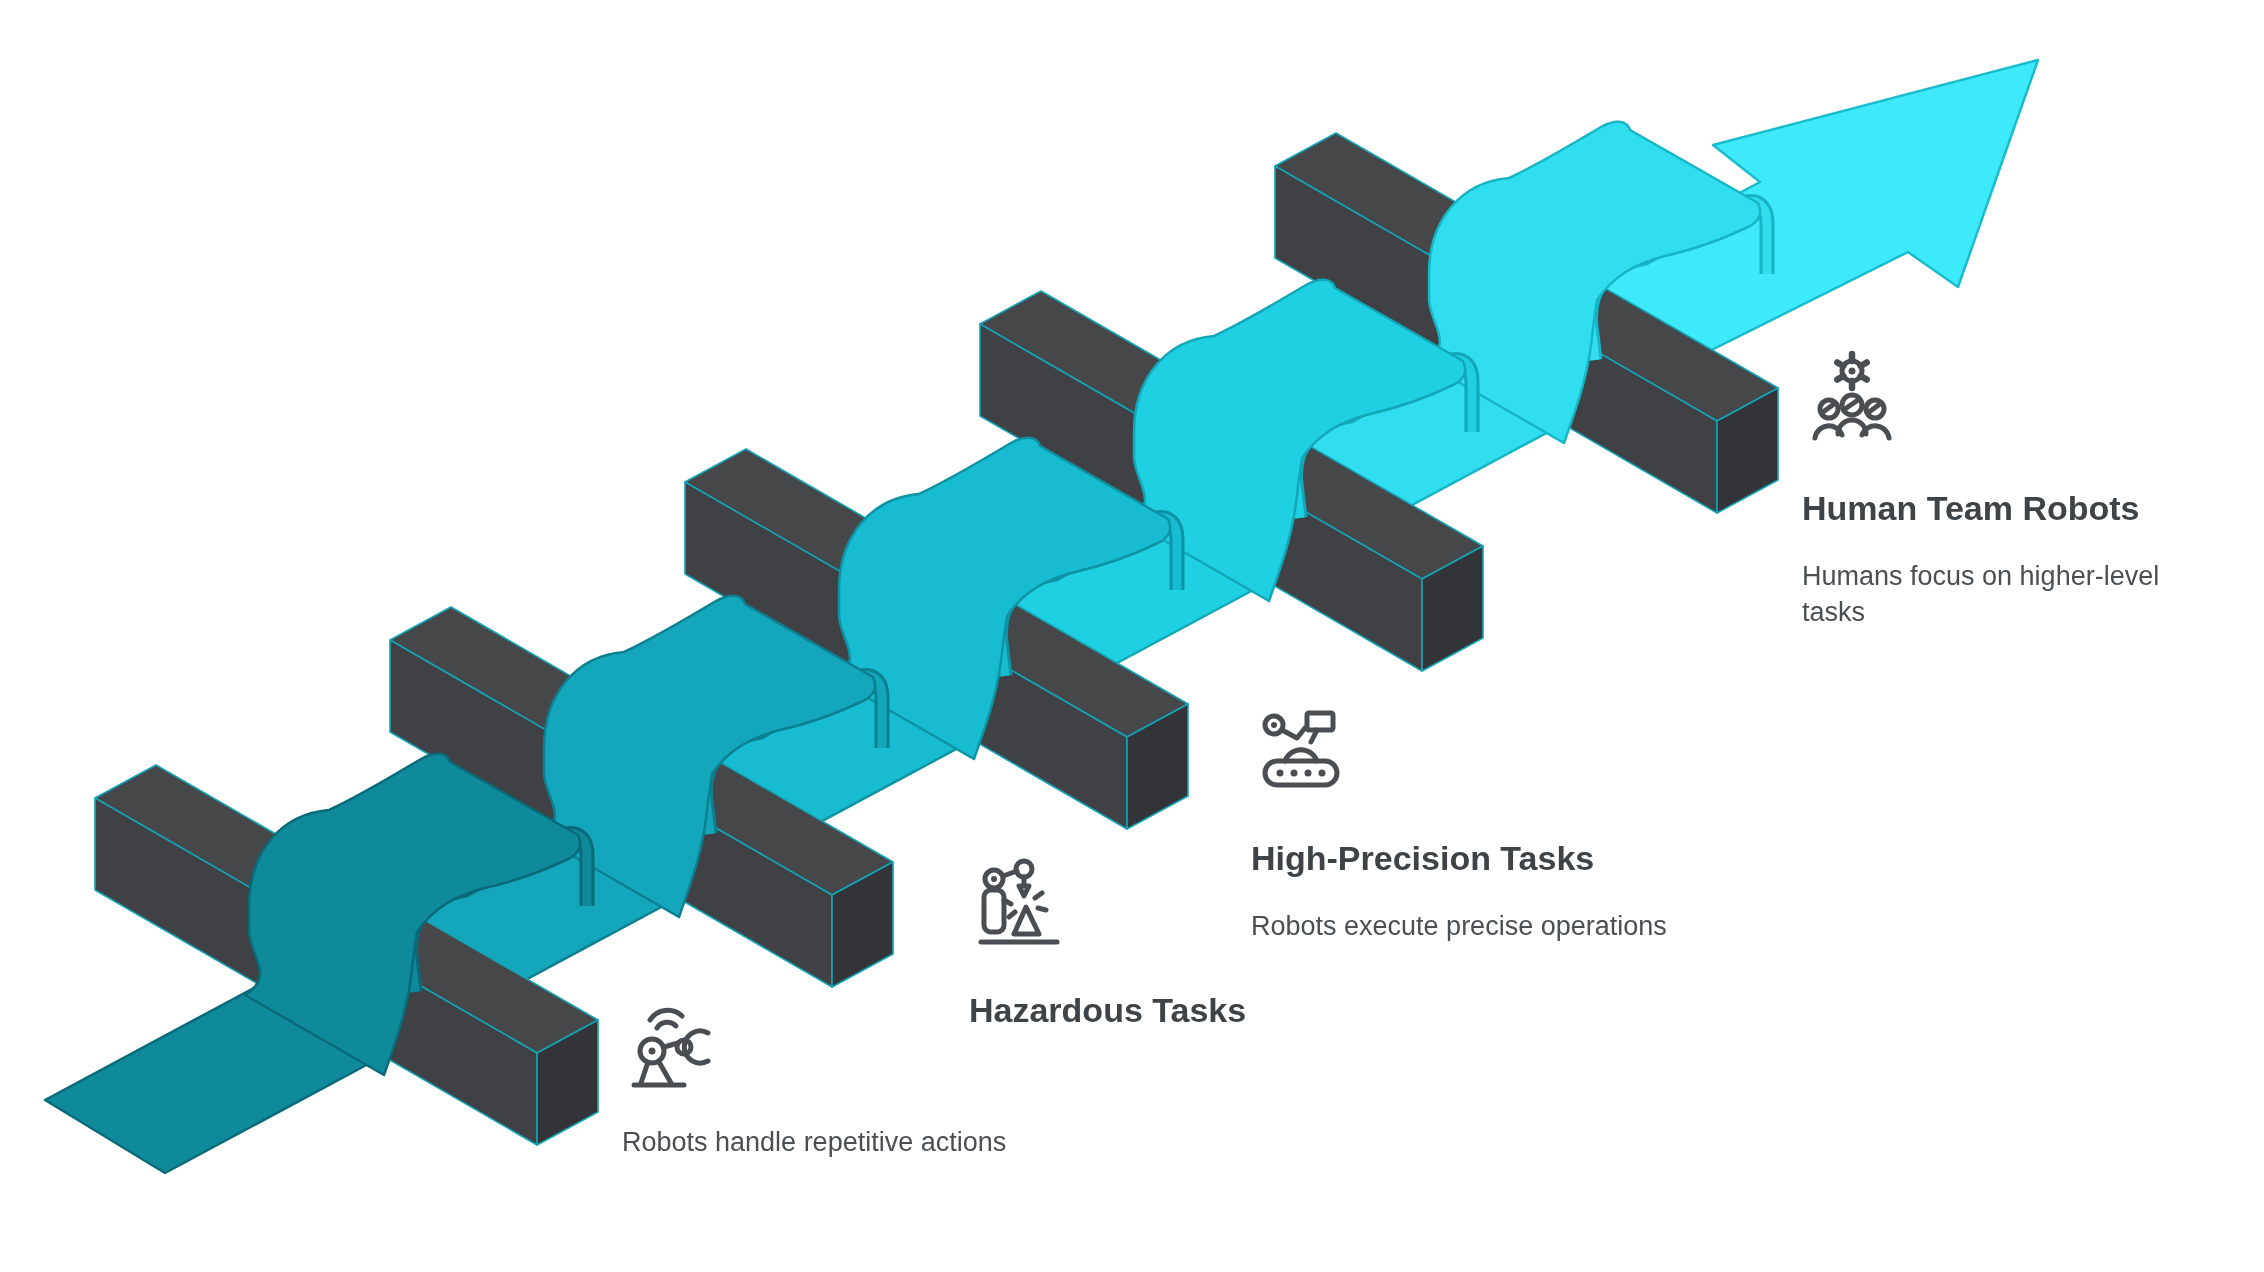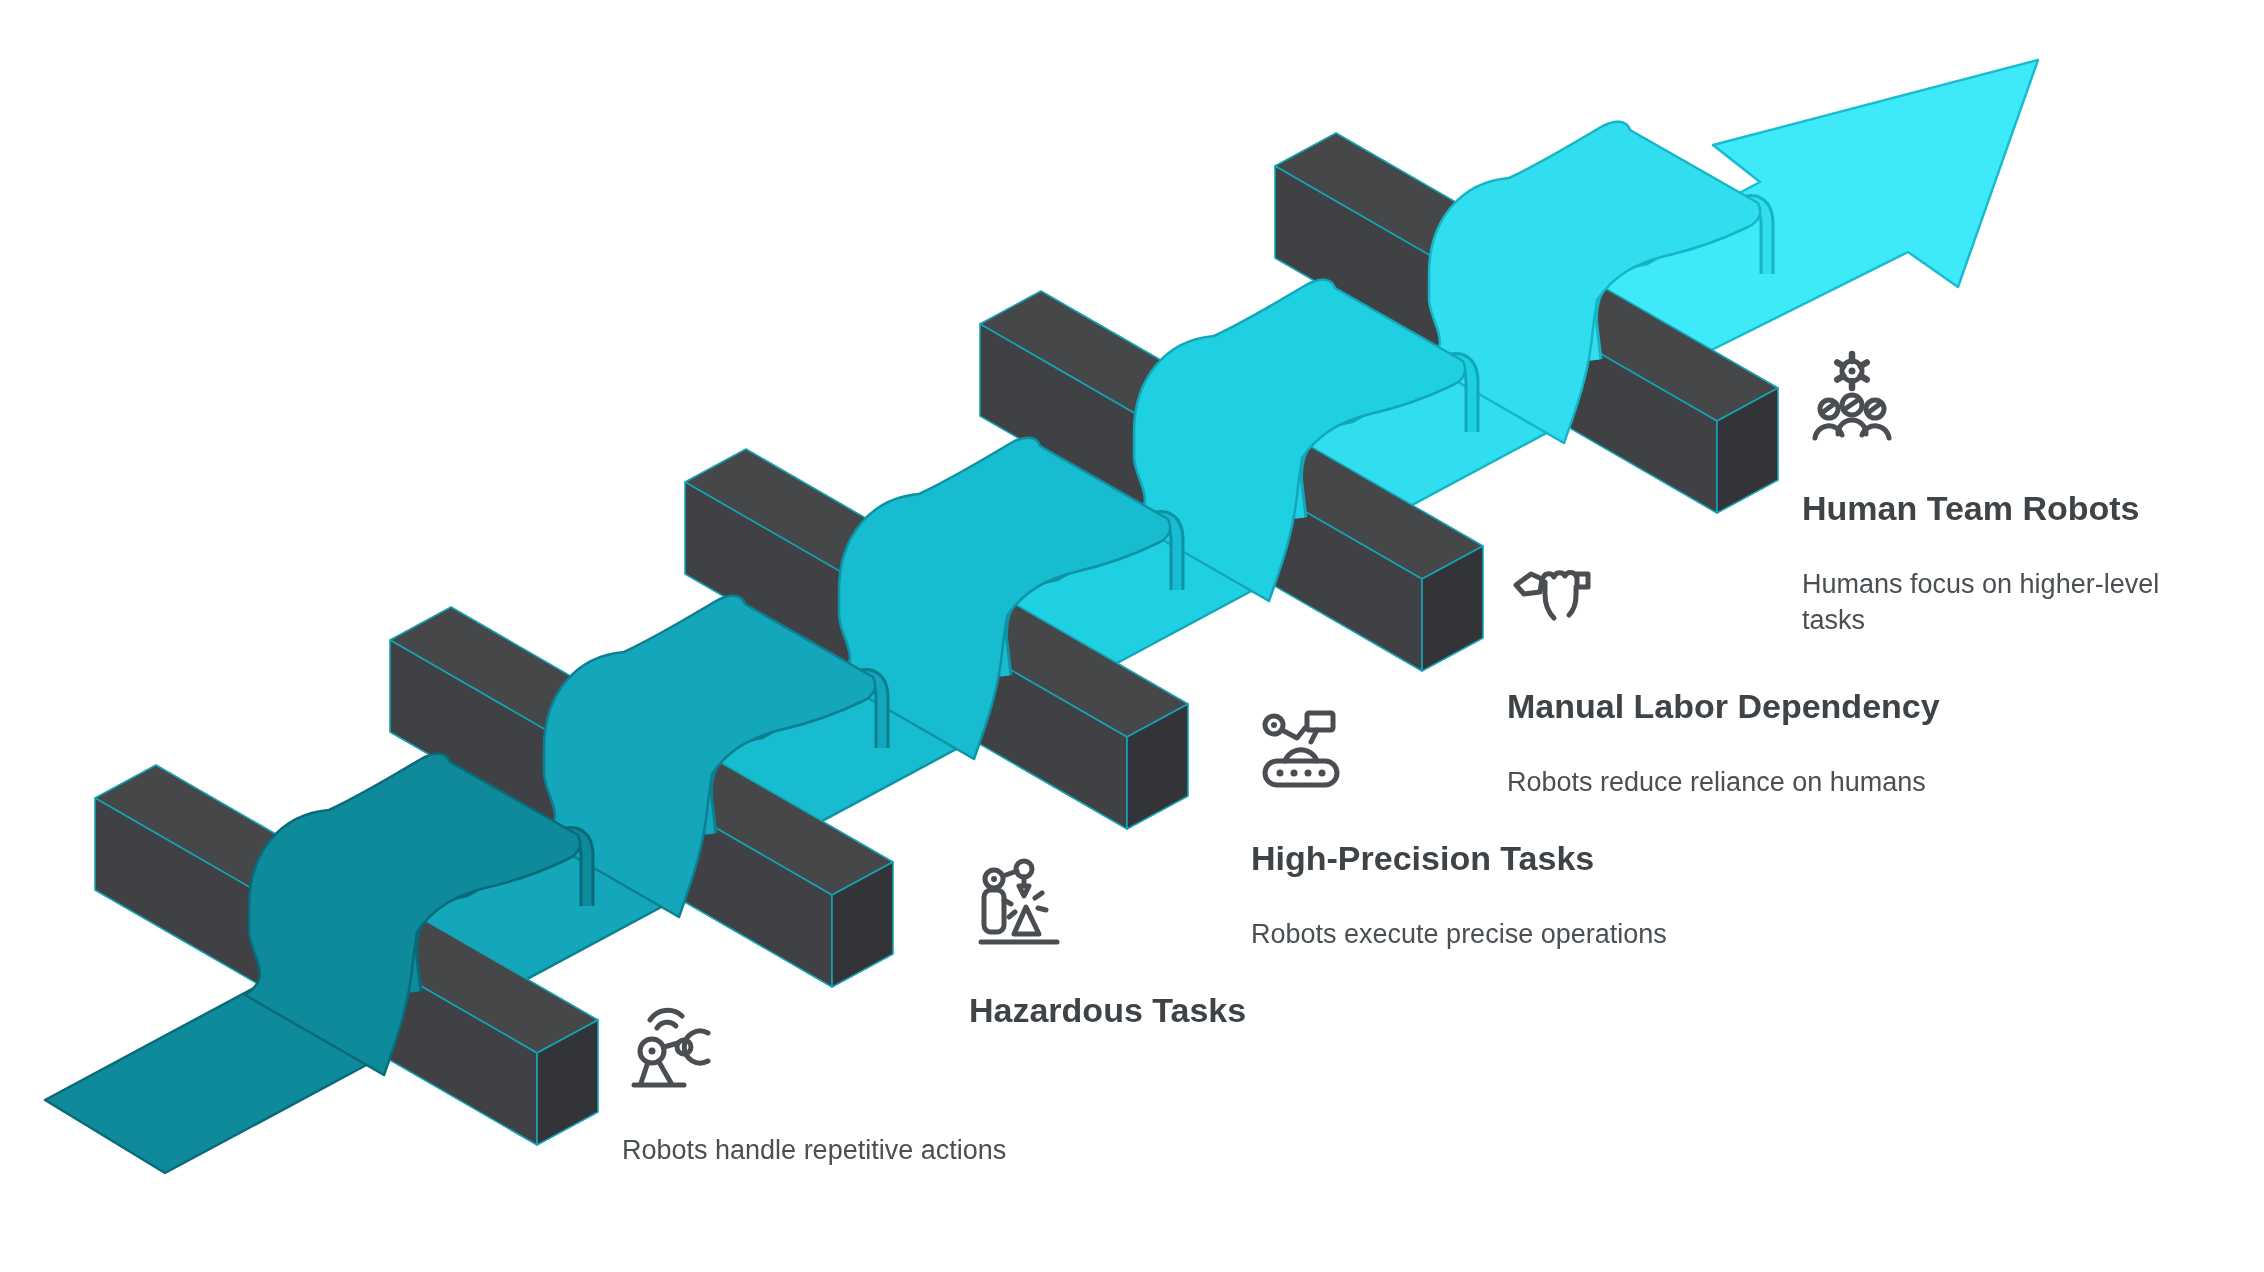--- a/index.html
+++ b/index.html
@@ -18,21 +18,21 @@
   .arrow{fill:var(--c5);stroke:var(--s5);stroke-width:2.5;stroke-linejoin:round;}
 
   
   .label{position:absolute;width:470px;}
   .label.narrow{width:420px;}
   .label .icon{display:block;width:100px;height:100px;}
   .label .icon *{fill:none;stroke:var(--icon-stroke);stroke-width:5;stroke-linecap:round;stroke-linejoin:round;}
   .label .icon .fdot{fill:var(--icon-stroke);stroke:none;}
   .label .icon .thick{stroke-width:6.5;}
   .label h2{margin:38px 0 0 0;font-size:34px;line-height:1.2;font-weight:700;color:var(--title-color);}
-  .label p{margin:38px 0 0 0;font-size:27px;line-height:1.33;font-weight:400;color:var(--desc-color);}
+  .label p{margin:30px 0 0 0;font-size:27px;line-height:1.33;font-weight:400;color:var(--desc-color);}
 </style>
 </head>
 <body>
 
 <div class="stage">
 
   <svg class="scene" width="2264" height="1272" viewBox="0 0 2264 1272" aria-hidden="true">
     <defs>
 
       <g id="module">
@@ -104,31 +104,20 @@
       <circle cx="23" cy="25" r="9"></circle>
         <circle class="fdot" cx="23" cy="25" r="3"></circle>
       <path d="M31 30 L46 38 L54 28"></path>
       <rect x="56" y="13" width="26" height="17" rx="2"></rect>
       <line x1="66" y1="30" x2="60" y2="42"></line>
     </svg>
     <h2>High-Precision Tasks</h2>
     <p>Robots execute precise operations</p>
   </div>
 
-  <div class="label" style="left:1507px;top:548px">
-    <svg class="icon" viewBox="0 0 100 100">
-      <path d="M9 37 L24 26 L35 31 L33 44 L17 46 Z"></path>
-      <path d="M36 30 a6 6 0 0 1 11 -1 a6 6 0 0 1 11 -1 a6 6 0 0 1 11 0"></path>
-      <rect x="70" y="26" width="11" height="13"></rect>
-      <path d="M38 34 v12 c0 14 7 22 9 24"></path>
-      <path d="M69 39 v8 c0 12 -5 18 -7 20"></path>
-    </svg>
-    <h2>Manual Labor Dependency</h2>
-    <p>Robots reduce reliance on humans</p>
-  </div>
 
   <div class="label narrow" style="left:1802px;top:350px">
     <svg class="icon" viewBox="0 0 100 100">
       <line class="thick" x1="50" y1="4" x2="50" y2="11"></line>
       <line class="thick" x1="64.7" y1="12.5" x2="58.7" y2="16"></line>
       <line class="thick" x1="35.3" y1="12.5" x2="41.3" y2="16"></line>
       <line class="thick" x1="35.3" y1="29.5" x2="41.3" y2="26"></line>
       <line class="thick" x1="64.7" y1="29.5" x2="58.7" y2="26"></line>
       <line class="thick" x1="50" y1="38" x2="50" y2="31"></line>
       <circle cx="50" cy="21" r="10"></circle>

